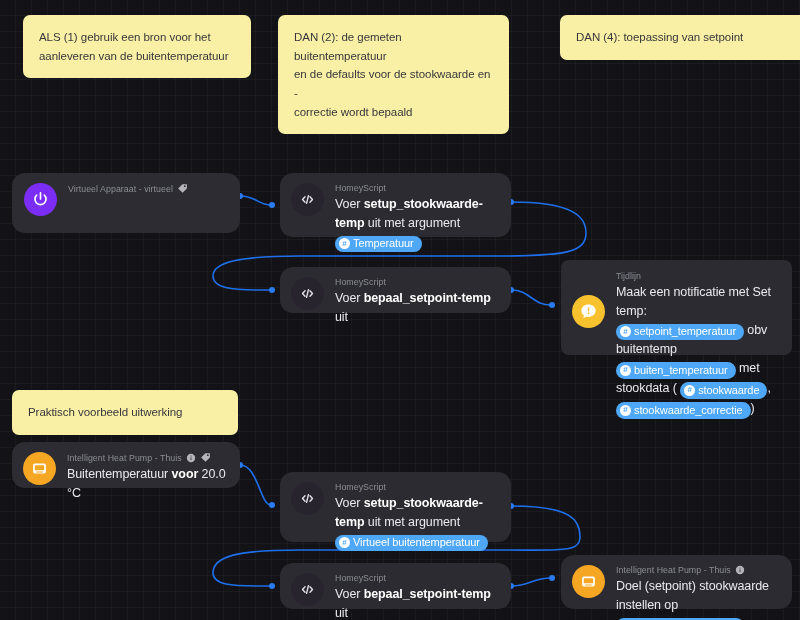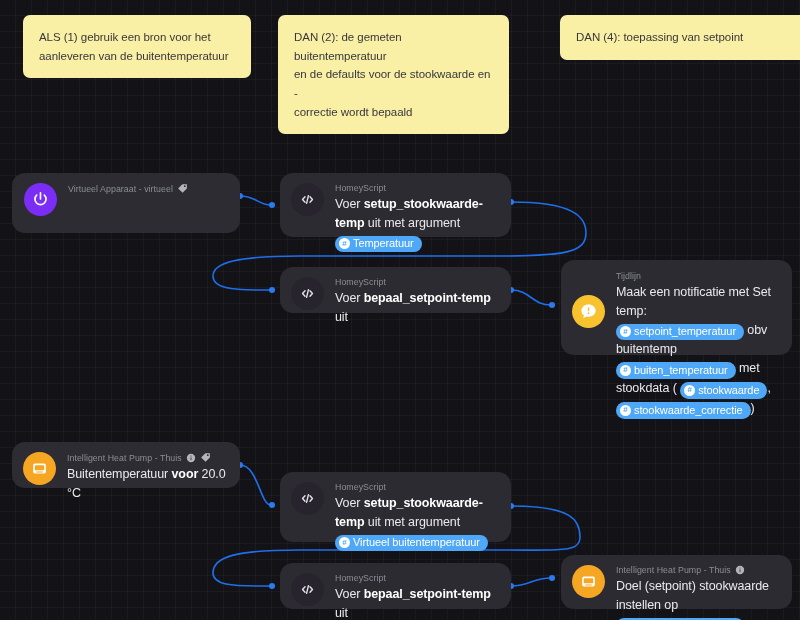--- a/index.html
+++ b/index.html
@@ -156,20 +156,21 @@
   <div class="note" style="left:23px; top:15px; width:228px;">ALS (1)  gebruik een bron voor het
 aanleveren van de buitentemperatuur</div>
 
   <div class="note" style="left:278px; top:15px; width:231px;">DAN (2): de gemeten buitentemperatuur
 en de defaults voor de stookwaarde en -
 correctie wordt bepaald</div>
 
 
   <div class="note" style="left:560px; top:15px; width:248px;">DAN (4): toepassing van setpoint</div>
 
+  <div class="note" style="left:12px; top:390px; width:226px;">Praktisch voorbeeld uitwerking</div>
 
   <div class="card trigger" style="left:12px; top:173px; width:228px; height:60px;padding-left:12px;">
     <div class="card-icon icon-purple">
       <svg width="19" height="19" viewBox="0 0 24 24" fill="none" stroke="#ffffff" stroke-width="2.1" stroke-linecap="round">
         <path d="M12 3.5 L12 11.5"></path>
         <path d="M7.2 6.4 A7 7 0 1 0 16.8 6.4"></path>
       </svg>
     </div>
     <div class="card-body">
       <div class="card-sub">
@@ -213,21 +214,21 @@
       </svg>
     </div>
     <div class="card-body">
       <div class="card-sub">HomeyScript</div>
       <div class="card-title">
         <span>Voer </span><b>bepaal_setpoint-temp</b><span> uit</span>
       </div>
     </div>
   </div>
 
-  <div class="card" style="left:561px; top:260px; width:231px; height:95px; align-items:flex-start; padding-top:11px;">
+  <div class="card" style="left:561px; top:260px; width:231px; height:95px; align-items:flex-start; padding-top:11px;border-radius:8px;">
     <div class="card-icon icon-yellow" style="margin-top:24px;">
       <svg width="19" height="19" viewBox="0 0 24 24" fill="#ffffff">
         <path d="M12 3.2 C6.9 3.2 3 6.6 3 10.9 C3 13.3 4.2 15.4 6.2 16.8 L5.4 20.6 L9.3 18.3 C10.2 18.5 11.1 18.6 12 18.6 C17.1 18.6 21 15.2 21 10.9 C21 6.6 17.1 3.2 12 3.2 Z" fill="#ffffff"></path>
         <rect x="11.1" y="6.6" width="1.9" height="5.4" rx="0.95" fill="#F7C22E"></rect>
         <circle cx="12.05" cy="14.2" r="1.1" fill="#F7C22E"></circle>
       </svg>
     </div>
     <div class="card-body">
       <div class="card-sub">Tijdlijn</div>
       <div class="card-title">

